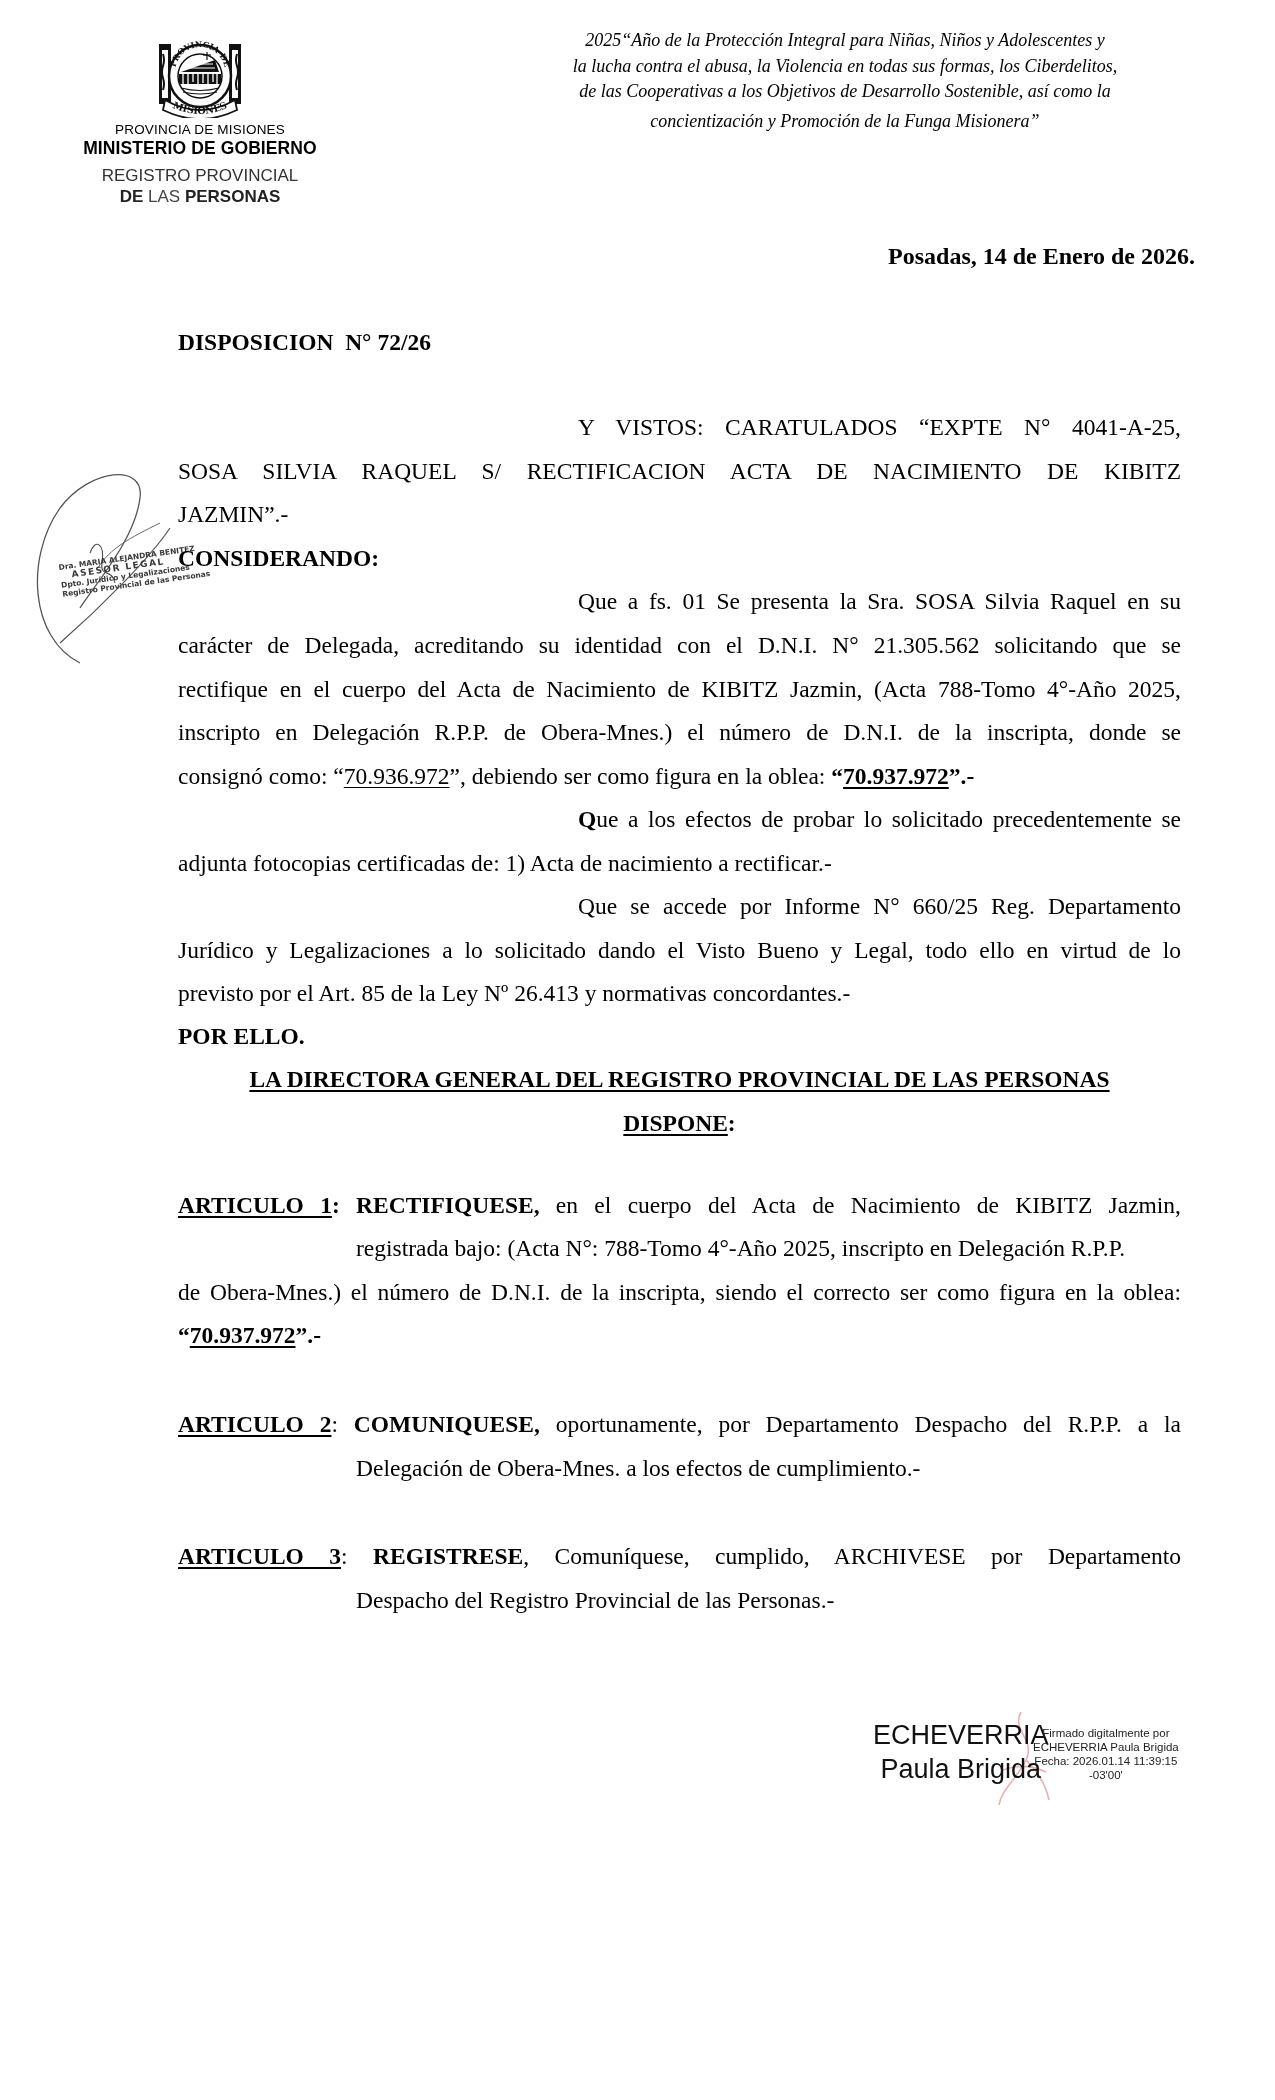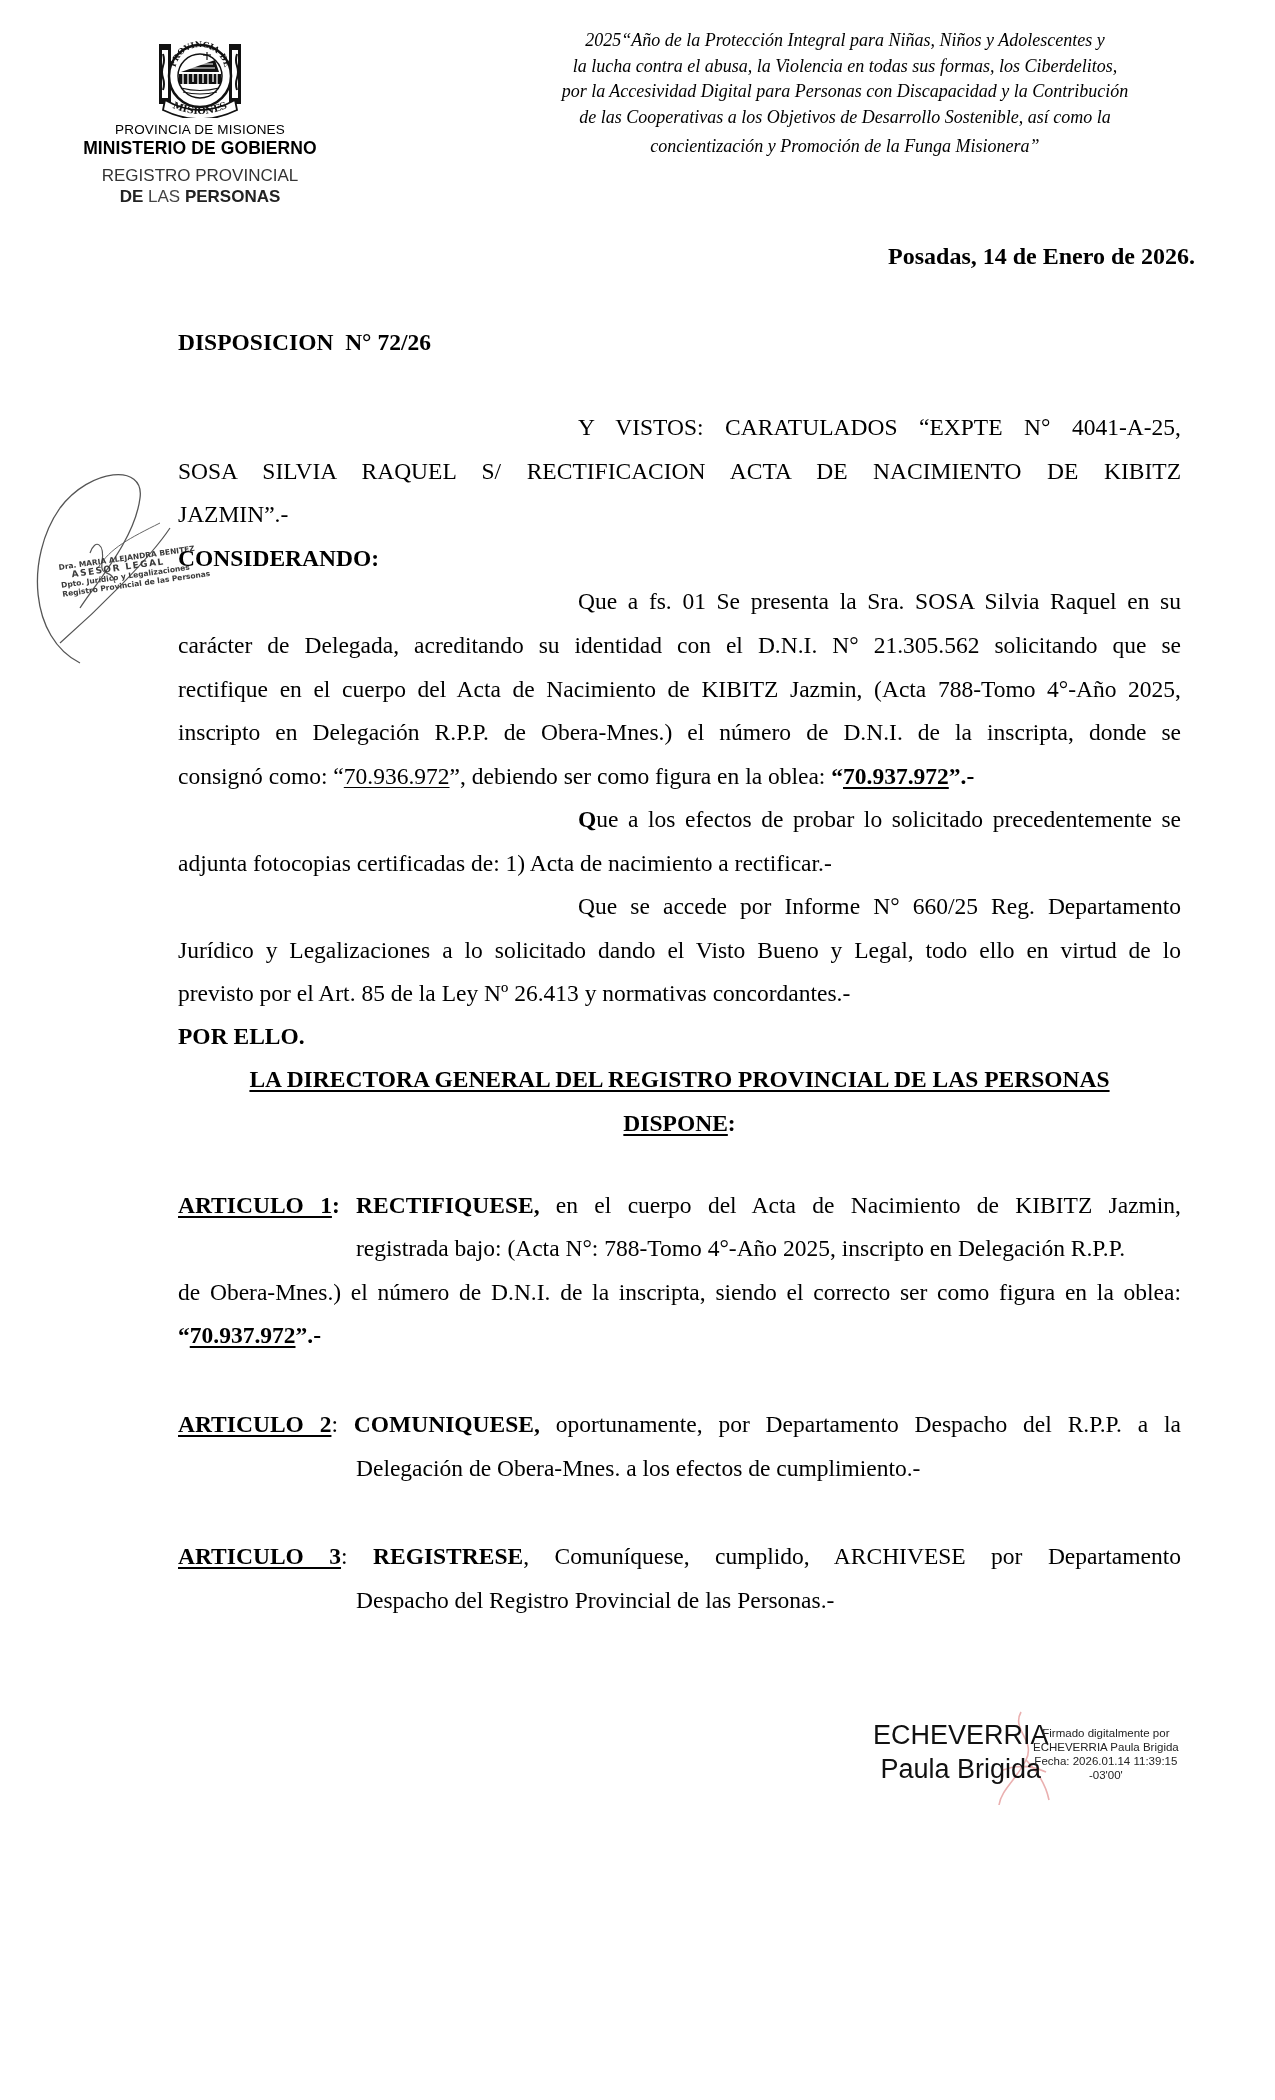--- a/index.html
+++ b/index.html
@@ -79,21 +79,20 @@
   </svg>
   <div class="logo-l1">PROVINCIA DE MISIONES</div>
   <div class="logo-l2">MINISTERIO DE GOBIERNO</div>
   <div class="logo-l3">REGISTRO PROVINCIAL</div>
   <div class="logo-l4"><span>DE </span><span class="light">LAS </span><span>PERSONAS</span></div>
 </div>
 
 <div class="motto serif">
   <div>2025“Año de la Protección Integral para Niñas, Niños y Adolescentes y</div>
   <div>la lucha contra el abusa, la Violencia   en todas sus formas, los Ciberdelitos,</div>
-  <div>por la Accesividad Digital para Personas con Discapacidad y la Contribución</div>
   <div>de las Cooperativas a los Objetivos de Desarrollo Sostenible, así como la</div>
   <div style="margin-top:4px">concientización y Promoción de la Funga Misionera”</div>
 </div>
 
 <div class="date serif">Posadas, 14 de Enero de 2026.</div>
 
 <div class="stamp">
   <svg width="195" height="200" viewBox="0 0 195 200" style="position:absolute;left:0;top:0">
     <path d="M60 195 C 10 170, 5 90, 40 40 C 70 0, 125 -5, 120 30 C 115 70, 80 110, 60 140" stroke="#555" stroke-width="1.3" fill="none"></path>
     <path d="M40 175 C 80 140, 130 90, 150 60" stroke="#555" stroke-width="1.2" fill="none"></path>

